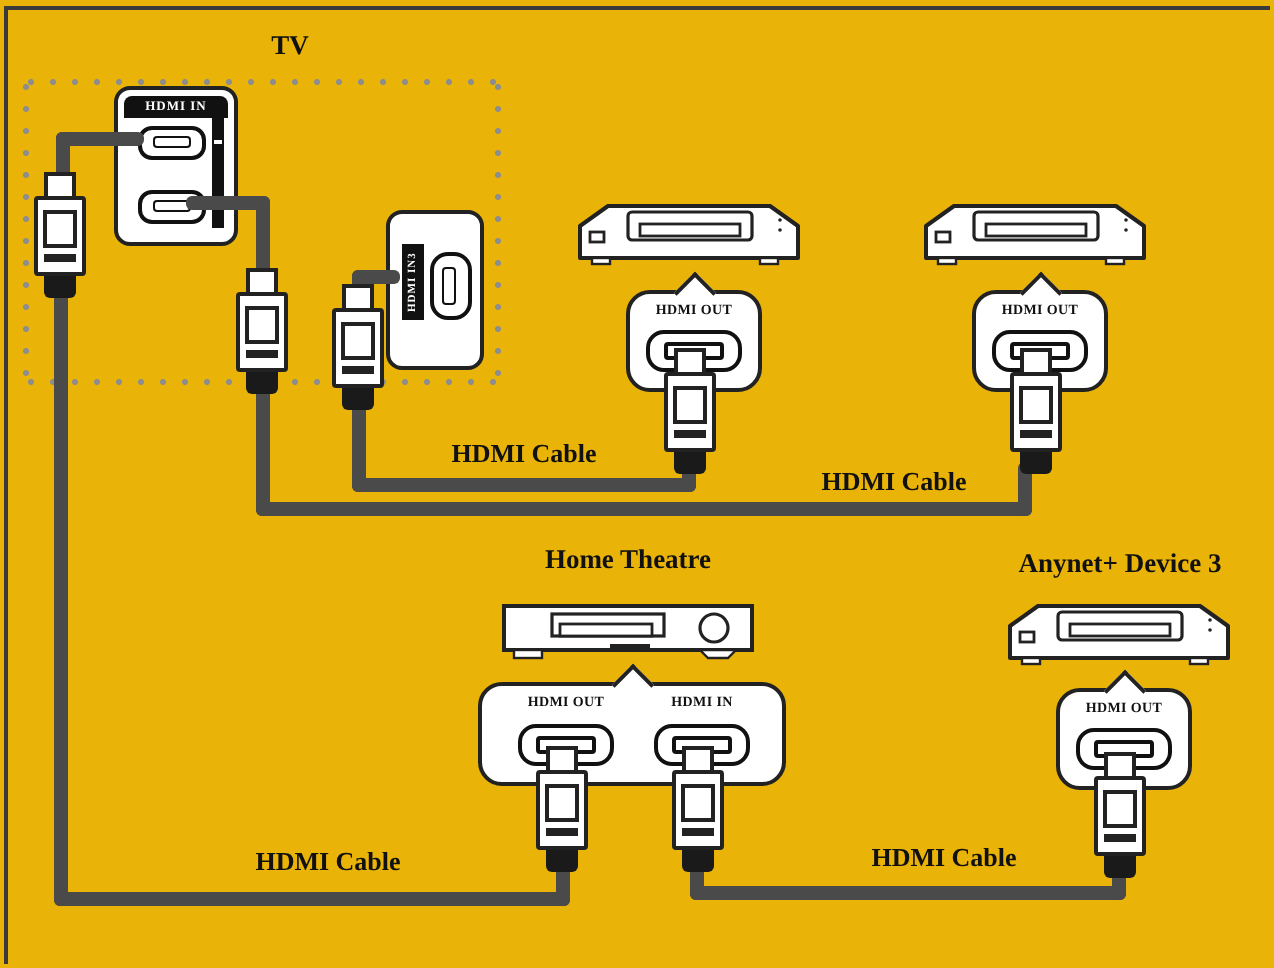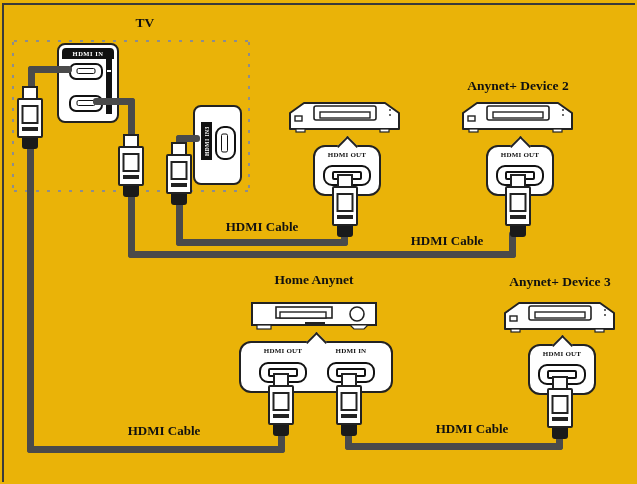--- a/index.html
+++ b/index.html
@@ -145,21 +145,20 @@
   </div>
   <div class="plug" style="left:332px;top:174px;">
     <div class="plug-nub"></div>
     <div class="plug-body">
       <div class="plug-window"></div>
       <div class="plug-slot"></div>
     </div>
     <div class="plug-tip"></div>
   </div>
 
-  <div class="lbl lbl-lg" style="left:438px;top:78px;width:160px;">Anynet+ Device 2</div>
   <svg class="devsvg" style="left:460px;top:100px;" width="115" height="34" viewBox="0 0 115 34">
     <path d="M3 13 L17 3 H98 L112 13 V29 H3 Z" fill="#fff" stroke="#222" stroke-width="2" stroke-linejoin="round"></path>
     <rect x="27" y="6" width="62" height="14" rx="2" fill="#fff" stroke="#222" stroke-width="1.6"></rect>
     <rect x="33" y="12" width="50" height="6" fill="#fff" stroke="#222" stroke-width="1.4"></rect>
     <rect x="8" y="16" width="7" height="5" fill="#fff" stroke="#222" stroke-width="1.4"></rect>
     <circle cx="103" cy="10" r="0.9" fill="#222"></circle>
       <circle cx="103" cy="15" r="0.9" fill="#222"></circle>
     <rect x="9" y="29" width="9" height="3" fill="#fff" stroke="#222" stroke-width="1.2"></rect>
     <rect x="93" y="29" width="9" height="3" fill="#fff" stroke="#222" stroke-width="1.2"></rect>
   </svg>
@@ -170,21 +169,21 @@
   </div>
   <div class="plug" style="left:505px;top:174px;">
     <div class="plug-nub"></div>
     <div class="plug-body">
       <div class="plug-window"></div>
       <div class="plug-slot"></div>
     </div>
     <div class="plug-tip"></div>
   </div>
 
-  <div class="lbl lbl-lg" style="left:234px;top:272px;width:160px;">Home Anynet</div>
+  <div class="lbl lbl-lg" style="left:234px;top:272px;width:160px;">Home Theatre</div>
   <svg class="devsvg" style="left:250px;top:298px;" width="128" height="34" viewBox="0 0 128 34">
     <rect x="2" y="5" width="124" height="22" fill="#fff" stroke="#222" stroke-width="2"></rect>
     <rect x="26" y="9" width="56" height="11" fill="#fff" stroke="#222" stroke-width="1.6"></rect>
     <rect x="30" y="14" width="46" height="6" fill="#fff" stroke="#222" stroke-width="1.4"></rect>
     <circle cx="107" cy="16" r="7" fill="#fff" stroke="#222" stroke-width="1.6"></circle>
     <rect x="55" y="24" width="20" height="2.5" fill="#222"></rect>
     <rect x="7" y="27" width="14" height="4" fill="#fff" stroke="#222" stroke-width="1.2"></rect>
     <path d="M100 27 h18 l-4 4 h-10 z" fill="#fff" stroke="#222" stroke-width="1.2"></path>
   </svg>
   <div class="callout" style="left:239px;top:341px;width:150px;height:48px;">

